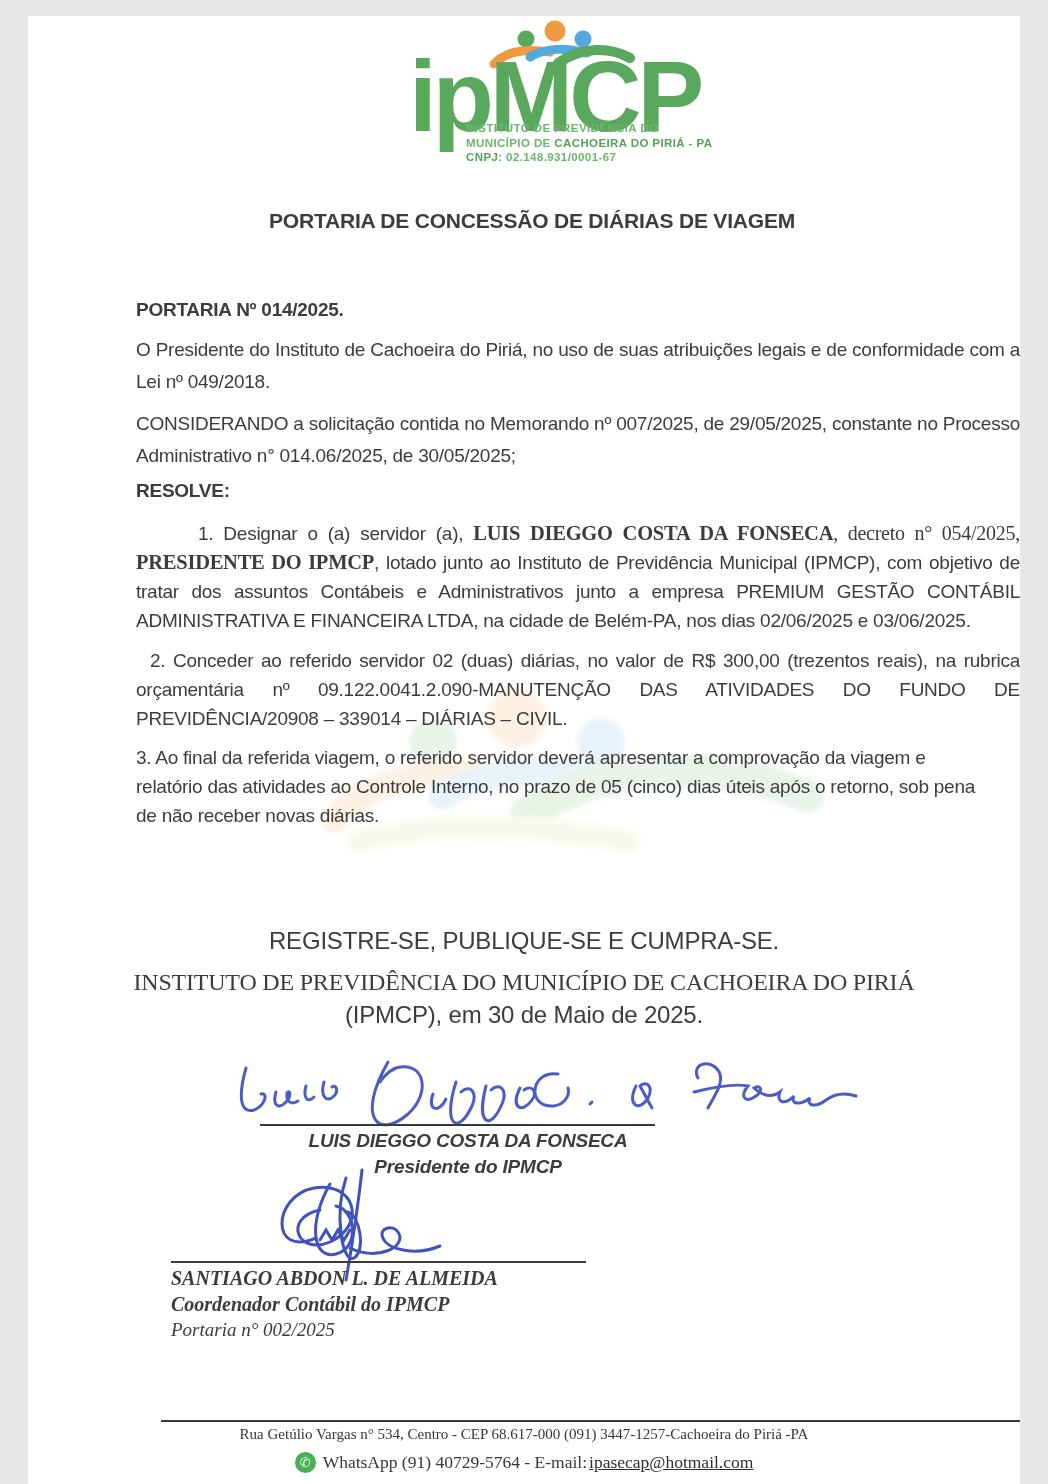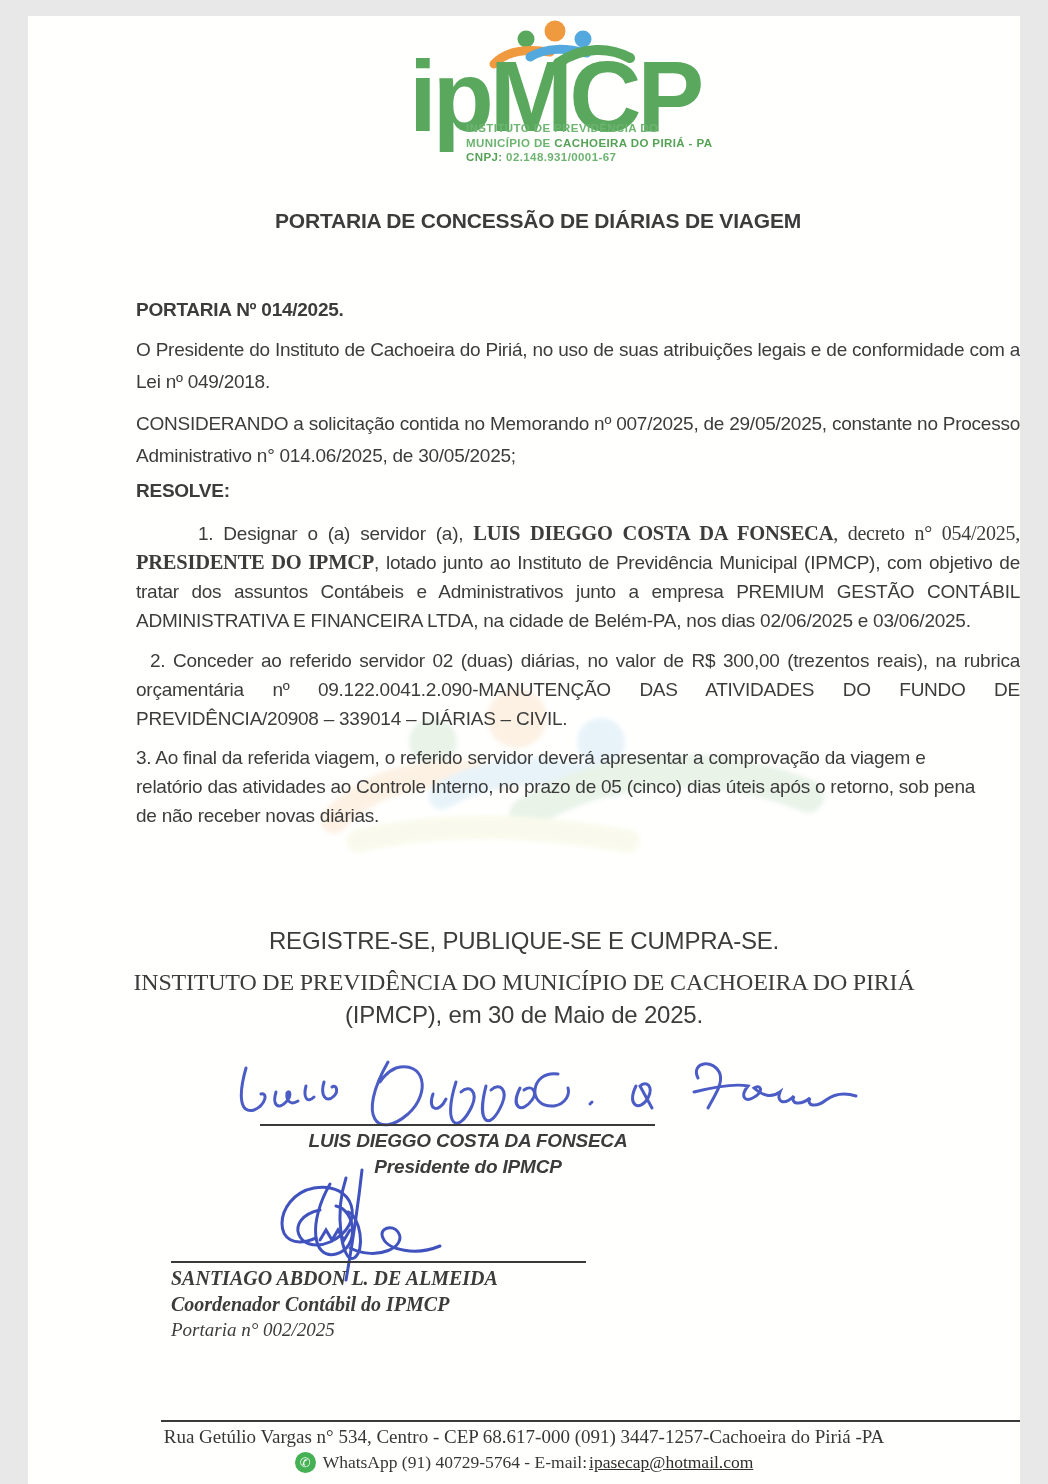--- a/index.html
+++ b/index.html
@@ -23,21 +23,21 @@
   .logo-subtext{
     position:absolute;left:438px;top:105px;
     font-size:11.5px;line-height:14.5px;letter-spacing:.4px;
     color:#6db471;font-weight:600;
   }
   .logo-subtext .seg-lb{color:#55a257;font-weight:bold;}
   
   .watermark{position:absolute;left:240px;top:580px;opacity:.13;filter:blur(2px);}
   
   .doc-title{
-    position:absolute;left:14px;top:193px;width:100%;
+    position:absolute;left:8px;top:193px;width:100%;
     text-align:center;font-size:21px;font-weight:bold;letter-spacing:-.2px;
   }
   .para{
     position:absolute;left:108px;width:884px;
     font-size:19px;line-height:29px;letter-spacing:-.25px;
     text-align:justify;
   }
   .lh-lg{line-height:32px;}
   .bold{font-weight:bold;}
   .seg-b{font-weight:normal;}
@@ -51,21 +51,21 @@
   .sig1-text{position:absolute;left:240px;width:400px;text-align:center;
     font-size:19px;font-weight:bold;font-style:italic;letter-spacing:-.2px;}
   .sig1-extra{font-weight:normal;}
   .sig2-hand{position:absolute;left:218px;top:1150px;}
   .sig2-text{position:absolute;left:143px;text-align:left;
     font-family:"Liberation Serif", serif;font-size:20px;font-weight:bold;font-style:italic;}
   .sig2-extra{font-weight:normal;font-size:19px;}
   
   .footer-rule{position:absolute;left:133px;top:1404px;width:905px;border-top:2px solid #3a3a3a;}
   .footer-line{position:absolute;left:0;width:100%;text-align:center;
-    font-family:"Liberation Serif", serif;font-size:19px;color:#373737;}
+    font-family:"Liberation Serif", serif;font-size:15px;color:#373737;}
   .footer-row2{position:absolute;left:0;top:1436px;width:100%;
     display:flex;justify-content:center;align-items:center;gap:7px;
     font-family:"Liberation Serif", serif;font-size:17.5px;color:#373737;}
   .wa-icon{
     display:inline-flex;align-items:center;justify-content:center;
     width:21px;height:21px;border-radius:50%;
     background:#45b054;color:#ffffff;font-size:13px;line-height:1;
   }
   .email-link{text-decoration:underline;color:#2f2f2f;}
   .scan-strip{position:absolute;left:0;top:1471px;width:192px;height:13px;

